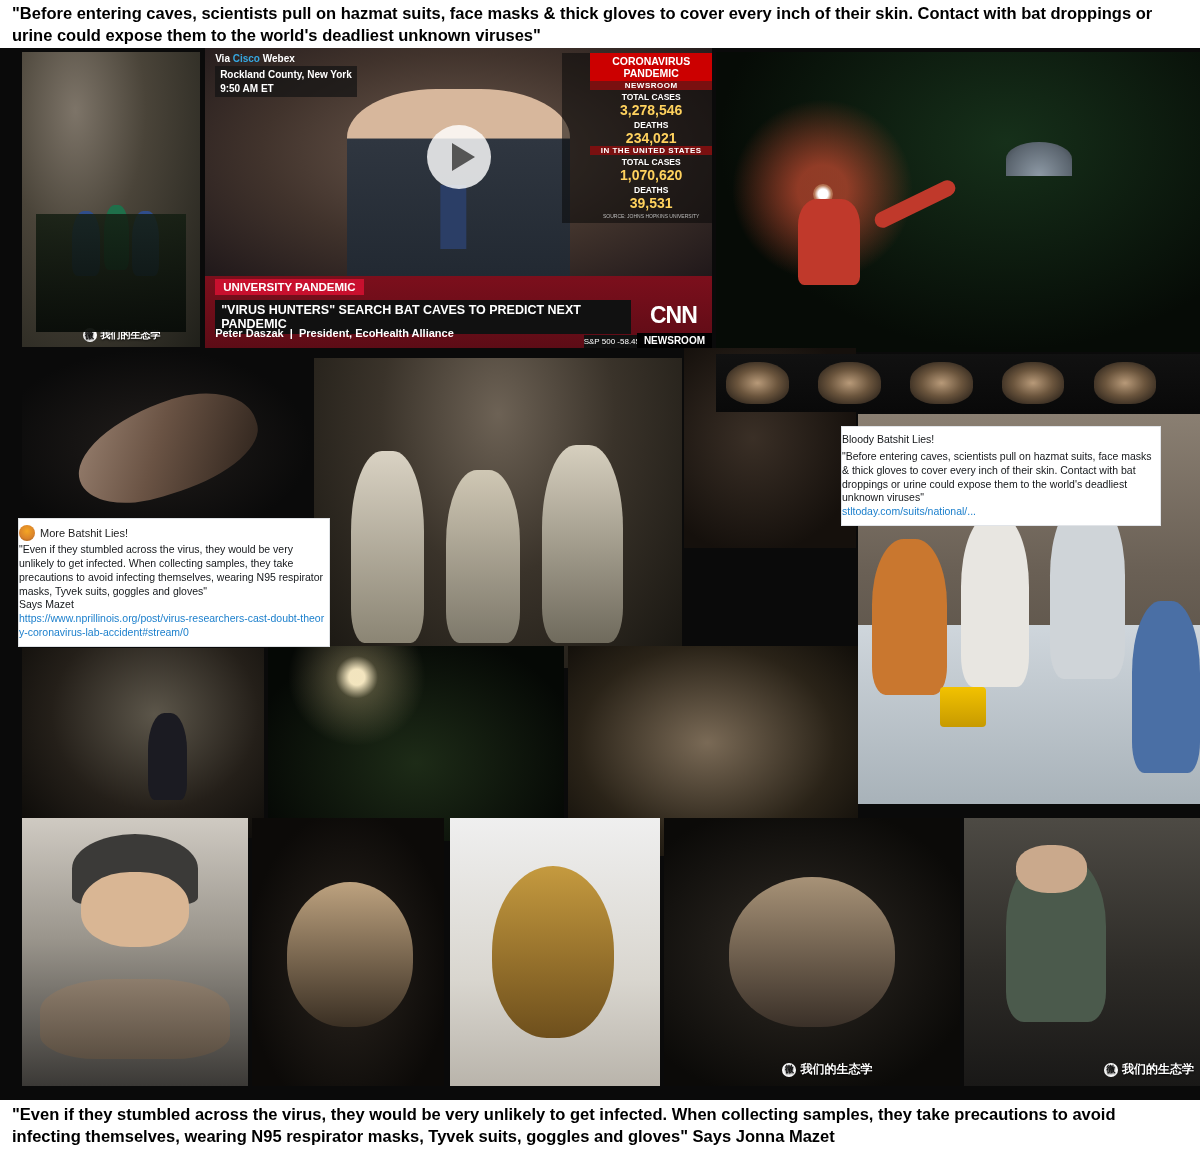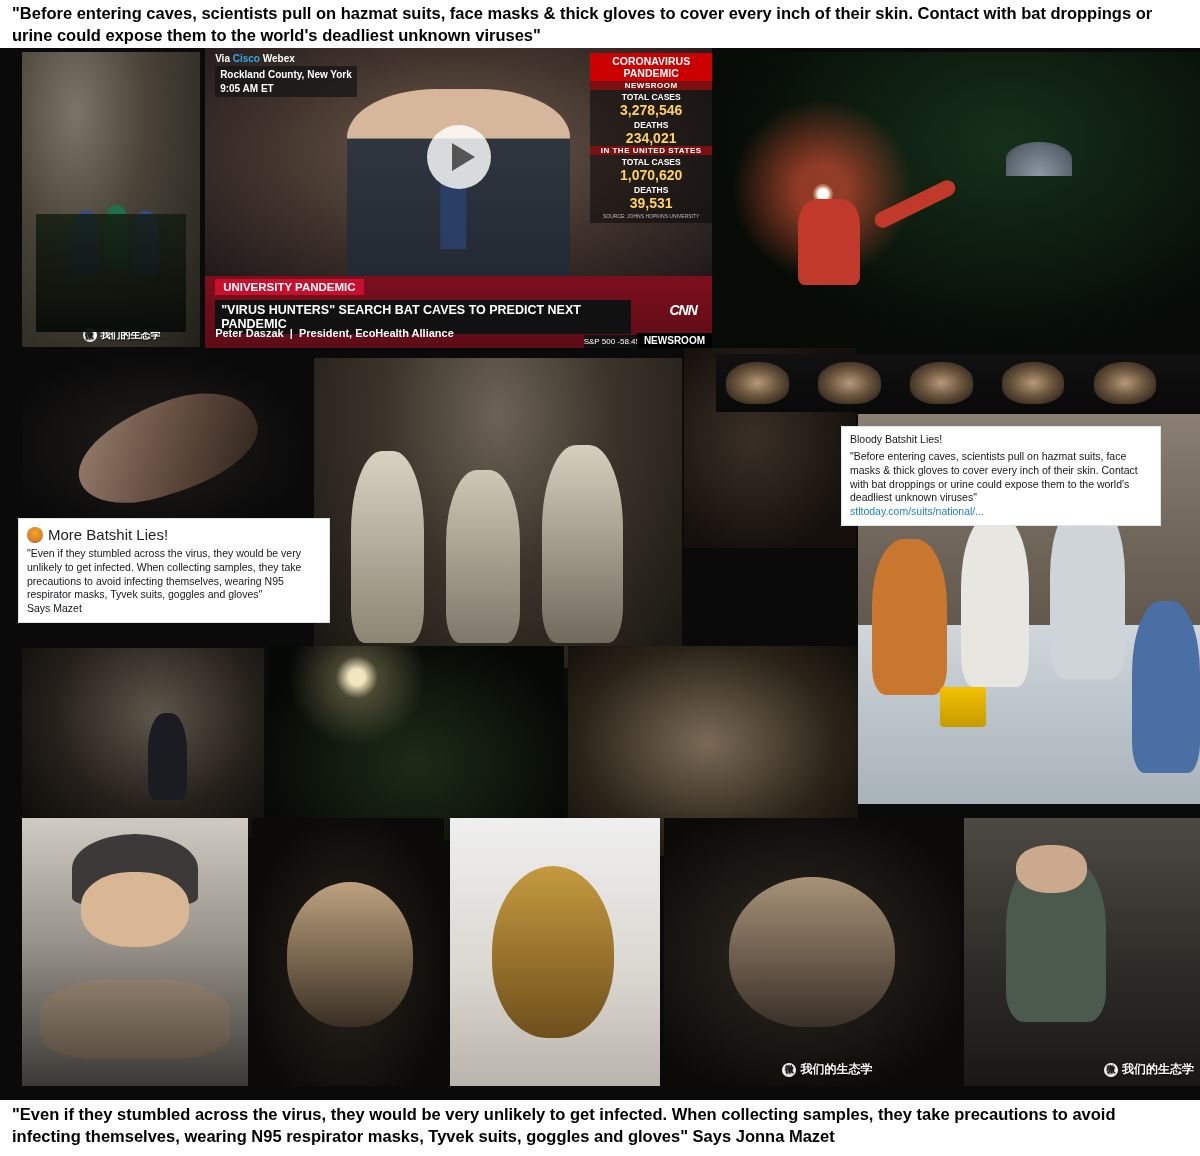--- a/index.html
+++ b/index.html
@@ -140,21 +140,21 @@
     font-size:10px; color:#fff; font-weight:bold;
   }
   .cnn-loc {
     position:absolute; left:2%; top:8%;
     background:rgba(20,20,20,.72); color:#fff;
     font-size:10px; font-weight:bold; padding:2px 5px; line-height:1.35;
   }
   .cnn-right {
     position:absolute; right:0; top:2%; width:24%;
     background:rgba(10,10,10,.55);
-    color:#fff; text-align:center; font-size:9px; padding-bottom:4px;
+    color:#fff; text-align:center; font-size:9px; padding-bottom:4px;padding-left:28px;
   }
   .cnn-right .hd { background:#c00; font-size:10.5px; font-weight:bold; padding:2px 0; line-height:1.15;}
   .cnn-right .sub { background:#7a1010; font-size:8px; font-weight:bold; letter-spacing:.5px;}
   .cnn-right .lbl { font-size:8.5px; font-weight:bold; margin-top:2px; }
   .cnn-right .num { font-size:14px; font-weight:bold; color:#ffd25e; }
   .cnn-right .src { font-size:5px; color:#bbb; margin-top:2px; }
   .cnn-lower {
     position:absolute; left:0; right:0; bottom:0; height:24%;
     background:linear-gradient(180deg,#7c0f1c 0%, #5d0c16 100%);
     color:#fff;
@@ -165,21 +165,21 @@
   }
   .cnn-head {
     position:absolute; left:2%; top:34%; right:16%;
     background:#111; color:#fff; font-size:12.5px; font-weight:bold; padding:3px 6px;
   }
   .cnn-sub2 {
     position:absolute; left:2%; bottom:12%; font-size:11px; font-weight:bold;
   }
   .cnn-logo {
     position:absolute; right:3%; top:36%;
-    color:#fff; font-size:14px; font-weight:bold; font-style:italic; letter-spacing:-1px;
+    color:#fff; font-size:23px; font-weight:bold; letter-spacing:-1px;
   }
   .cnn-ticker {
     position:absolute; right:0; bottom:0; background:#111; color:#fff;
     font-size:8px; padding:2px 0;
   }
   .cnn-newsroom{
     position:absolute; right:0; bottom:0; background:#000; color:#fff;
     font-size:10px; font-weight:bold; padding:2px 7px;
   }
   .play-btn {
@@ -191,32 +191,32 @@
     content:""; position:absolute; left:25px; top:18px;
     border-left:23px solid #555; border-top:14px solid transparent; border-bottom:14px solid transparent;
   }
 
   
   .card {
     position:absolute;
     background:#fff;
     border:1px solid #dfe2e5;
     box-sizing:border-box;
-    padding:6px 8px;
+    padding:6px 0;
     font-size:10.5px;
     line-height:1.32;
     color:#14171a;
   }
   .card .hdr { display:flex; align-items:center; gap:5px; margin-bottom:2px; }
   .card .avatar {
     width:16px;height:16px;border-radius:50%;
     background:radial-gradient(circle at 50% 38%, #f5a623 0%, #d9822b 60%, #8a4b13 100%);
     flex:none;
   }
-  .card .hdr-txt { font-size:15px; color:#222; }
+  .card .hdr-txt { font-size:11px; color:#222; }
   .card .link { color:#1b7fcc; word-break:break-all; }
   .card.plain { border:1px solid #e1e4e8; }
 
   
   .wm {
     position:absolute;
     display:flex; align-items:center; gap:4px;
     color:#fff; font-size:12px; font-weight:bold;
     text-shadow:0 1px 2px rgba(0,0,0,.85);
   }
@@ -286,21 +286,21 @@
         <div class="cnn-video">
           <div class="cnn-person"></div>
           <div class="cnn-tie"></div>
           <div class="cnn-via">
             <span>Via</span>
             <span style="color:#36a7e0;">Cisco</span>
             <span>Webex</span>
           </div>
           <div class="cnn-loc">
             <div>Rockland County, New York</div>
-            <div>9:05 AM ET</div>
+            <div>9:50 AM ET</div>
           </div>
           <div class="cnn-right">
             <div class="hd">
               <div>CORONAVIRUS</div>
               <div>PANDEMIC</div>
             </div>
             <div class="sub">NEWSROOM</div>
             <div class="lbl">TOTAL CASES</div>
             <div class="num">3,278,546</div>
             <div class="lbl">DEATHS</div>
@@ -440,20 +440,21 @@
       </div>
     </div>
 
     <div class="card" style="left:18px; top:470px; width:312px;">
       <div class="hdr">
         <span class="avatar"></span>
         <span class="hdr-txt">More Batshit Lies!</span>
       </div>
       <div>"Even if they stumbled across the virus, they would be very unlikely to get infected. When collecting samples, they take precautions to avoid infecting themselves, wearing N95 respirator masks, Tyvek suits, goggles and gloves"</div>
       <div>Says Mazet</div>
+      <div class="link">https://www.nprillinois.org/post/virus-researchers-cast-doubt-theory-coronavirus-lab-accident#stream/0</div>
     </div>
 
     <div class="card plain" style="left:841px; top:378px; width:320px;">
       <div style="margin-bottom:3px;">Bloody Batshit Lies!</div>
       <div>"Before entering caves, scientists pull on hazmat suits, face masks &amp; thick gloves to cover every inch of their skin. Contact with bat droppings or urine could expose them to the world's deadliest unknown viruses"</div>
       <div class="link">stltoday.com/suits/national/...</div>
     </div>
 
   </div>
 

